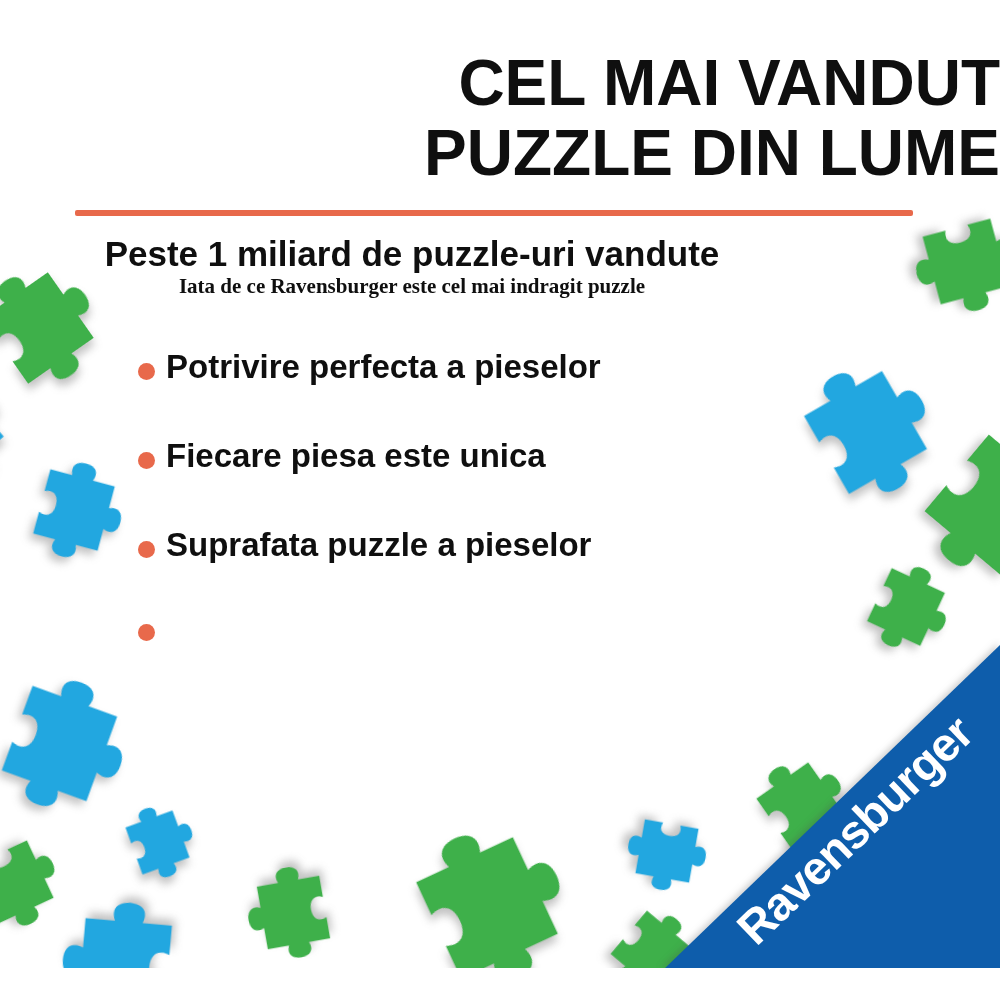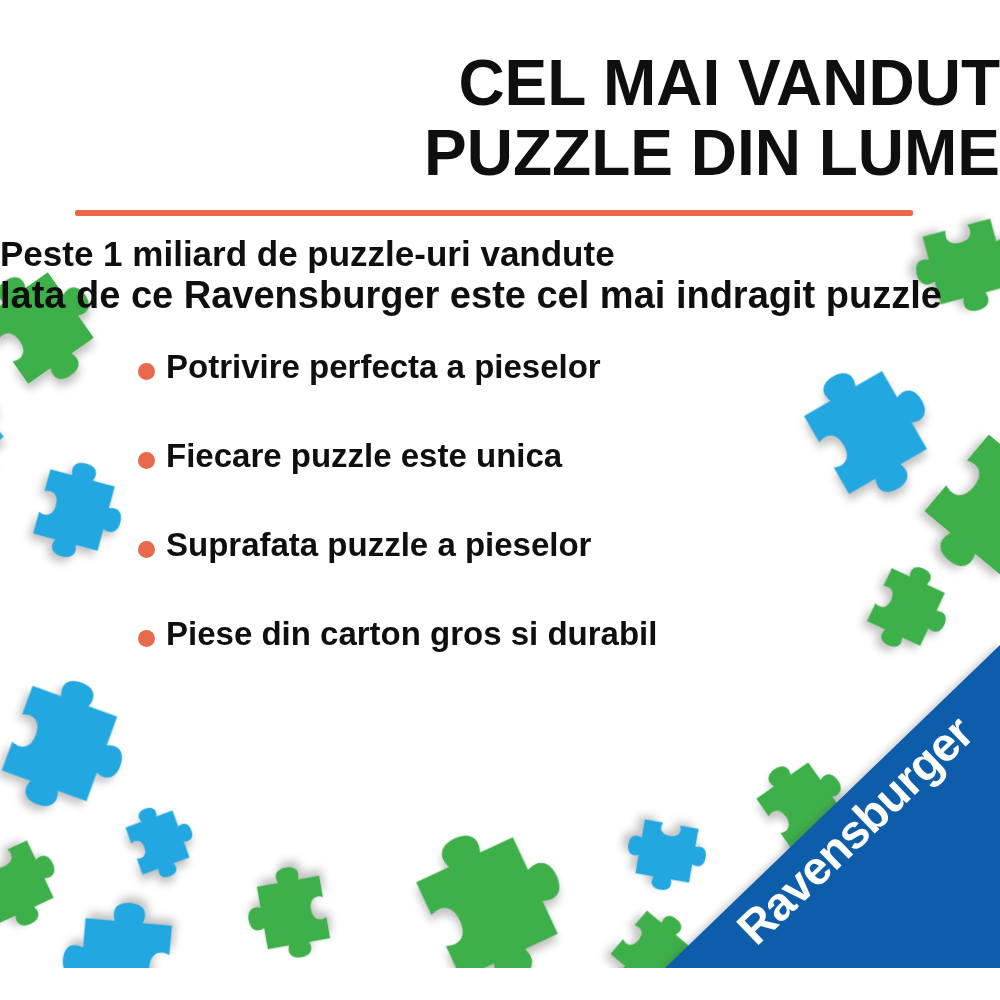--- a/index.html
+++ b/index.html
@@ -29,26 +29,26 @@
   .title.l1{top:48px;}
   .title.l2{top:118px;}
   .divider{
     position:absolute;left:75px;top:210px;
     width:838px;height:6px;
     background:var(--accent-orange);
     border-radius:2px;
   }
   .subtitle{
     position:absolute;left:0;width:824px;
-    font-weight:bold;
+    text-align:center;font-weight:bold;
     color:var(--text-black);
     white-space:nowrap;
   }
   .subtitle.s1{top:234px;font-size:35px;}
-  .subtitle.s2{top:274px;font-size:38px;}
+  .subtitle.s2{top:274px;font-size:21px;font-family:Liberation Serif, serif;}
   .bullets{
     position:absolute;left:138px;top:348px;
     margin:0;padding:0;list-style:none;
   }
   .bullets li{
     display:flex;align-items:center;
     margin:0 0 52px 0;
     font-size:33px;line-height:37px;font-weight:bold;
     color:var(--text-black);
     white-space:nowrap;
@@ -154,29 +154,28 @@
     <div class="subtitle s1">Peste 1 miliard de puzzle-uri vandute</div>
     <div class="subtitle s2">Iata de ce Ravensburger este cel mai indragit puzzle</div>
 
     <ul class="bullets">
       <li>
         <span class="dot"></span>
         <span>Potrivire perfecta a pieselor</span>
       </li>
       <li>
         <span class="dot"></span>
-        <span>Fiecare puzzle este unica</span>
+        <span>Fiecare piesa este unica</span>
       </li>
       <li>
         <span class="dot"></span>
         <span>Suprafata puzzle a pieselor</span>
       </li>
       <li>
         <span class="dot"></span>
-        <span>Piese din carton gros si durabil</span>
       </li>
     </ul>
 
     <svg class="corner" viewBox="0 0 350 342">
       <polygon points="13,342 350,17 350,342"></polygon>
       <text x="216" y="214" text-anchor="middle" transform="rotate(-43.8 216 214)">Ravensburger</text>
     </svg>
 
   </div>
 </div>

